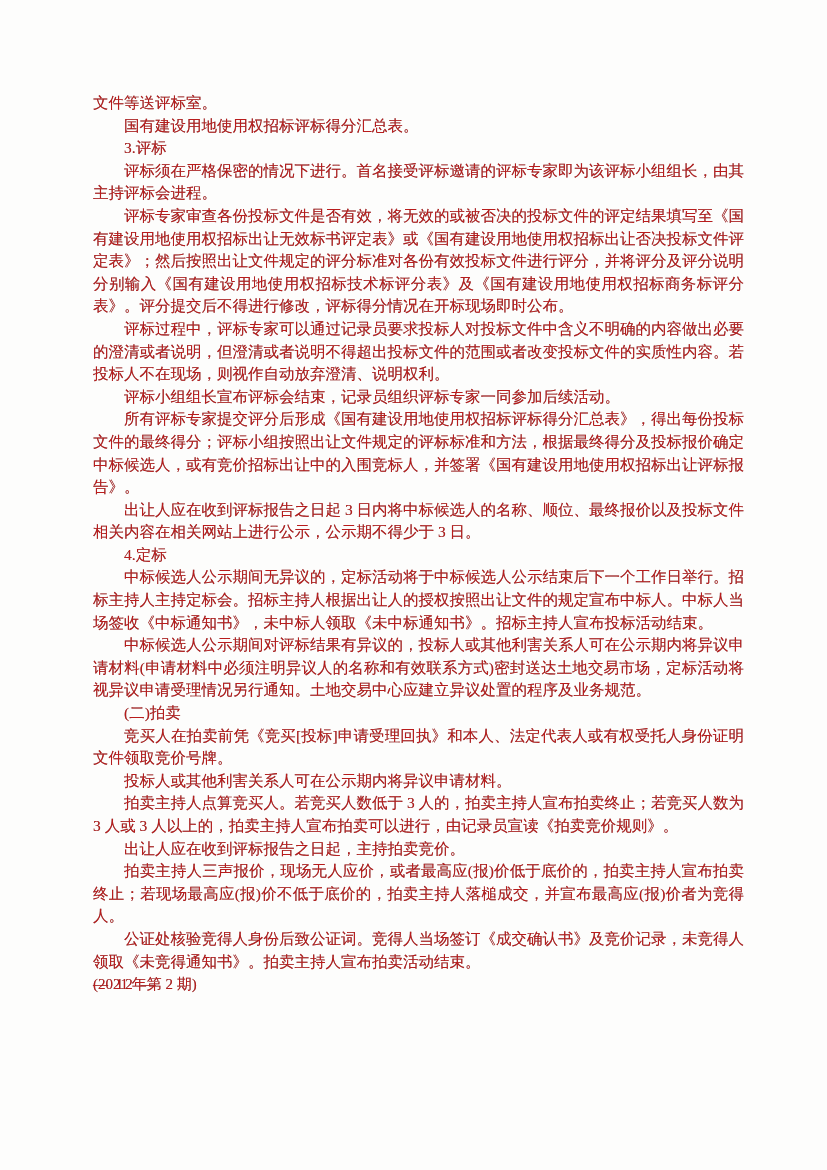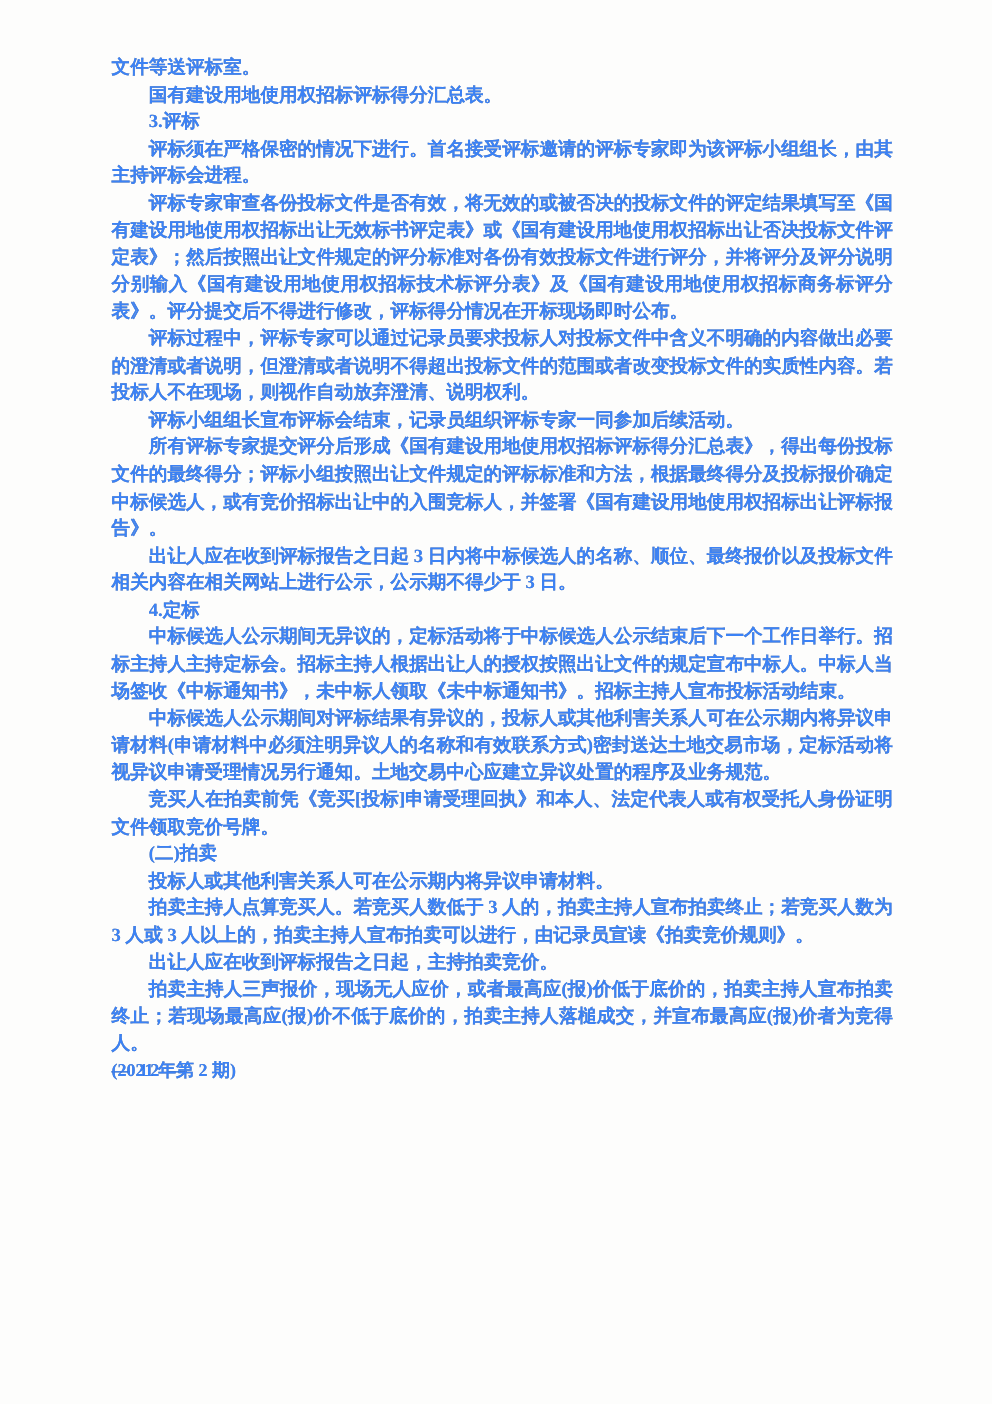--- a/index.html
+++ b/index.html
@@ -6,25 +6,24 @@
     margin: 0;
     padding: 0;
     background: #ffffff;
   }
   .page {
     position: relative;
     width: 827px;
     height: 1170px;
     background: #fdfdfc;
     box-sizing: border-box;
-    padding: 46px 83px 0 93px;
+    padding: 92px 83px 0 93px;
     font-family: "Liberation Serif", "DejaVu Serif", serif;
-    color: #3b82f6;
+    color: #b91c1c;
     overflow: hidden;
-    font-weight: bold;
   }
   .doc-body p {
     margin: 0;
     font-size: 15.5px;
     line-height: 22.6px;
     text-align: justify;
     text-indent: 2em;
     text-shadow: 0 0 0.4px rgba(40,40,40,0.55);
   }
   .doc-body p.no-indent {
@@ -62,24 +61,25 @@
     <p>3.评标</p>
     <p>评标须在严格保密的情况下进行。首名接受评标邀请的评标专家即为该评标小组组长，由其主持评标会进程。</p>
     <p>评标专家审查各份投标文件是否有效，将无效的或被否决的投标文件的评定结果填写至《国有建设用地使用权招标出让无效标书评定表》或《国有建设用地使用权招标出让否决投标文件评定表》；然后按照出让文件规定的评分标准对各份有效投标文件进行评分，并将评分及评分说明分别输入《国有建设用地使用权招标技术标评分表》及《国有建设用地使用权招标商务标评分表》。评分提交后不得进行修改，评标得分情况在开标现场即时公布。</p>
     <p>评标过程中，评标专家可以通过记录员要求投标人对投标文件中含义不明确的内容做出必要的澄清或者说明，但澄清或者说明不得超出投标文件的范围或者改变投标文件的实质性内容。若投标人不在现场，则视作自动放弃澄清、说明权利。</p>
     <p>评标小组组长宣布评标会结束，记录员组织评标专家一同参加后续活动。</p>
     <p>所有评标专家提交评分后形成《国有建设用地使用权招标评标得分汇总表》，得出每份投标文件的最终得分；评标小组按照出让文件规定的评标标准和方法，根据最终得分及投标报价确定中标候选人，或有竞价招标出让中的入围竞标人，并签署《国有建设用地使用权招标出让评标报告》。</p>
     <p>出让人应在收到评标报告之日起 3 日内将中标候选人的名称、顺位、最终报价以及投标文件相关内容在相关网站上进行公示，公示期不得少于 3 日。</p>
     <p>4.定标</p>
     <p>中标候选人公示期间无异议的，定标活动将于中标候选人公示结束后下一个工作日举行。招标主持人主持定标会。招标主持人根据出让人的授权按照出让文件的规定宣布中标人。中标人当场签收《中标通知书》，未中标人领取《未中标通知书》。招标主持人宣布投标活动结束。</p>
     <p>中标候选人公示期间对评标结果有异议的，投标人或其他利害关系人可在公示期内将异议申请材料(申请材料中必须注明异议人的名称和有效联系方式)密封送达土地交易市场，定标活动将视异议申请受理情况另行通知。土地交易中心应建立异议处置的程序及业务规范。</p>
+    <p>(二)拍卖</p>
     <p>竞买人在拍卖前凭《竞买[投标]申请受理回执》和本人、法定代表人或有权受托人身份证明文件领取竞价号牌。</p>
-    <p>(二)拍卖</p>
     <p>投标人或其他利害关系人可在公示期内将异议申请材料。</p>
     <p>拍卖主持人点算竞买人。若竞买人数低于 3 人的，拍卖主持人宣布拍卖终止；若竞买人数为 3 人或 3 人以上的，拍卖主持人宣布拍卖可以进行，由记录员宣读《拍卖竞价规则》。</p>
     <p>出让人应在收到评标报告之日起，主持拍卖竞价。</p>
     <p>拍卖主持人三声报价，现场无人应价，或者最高应(报)价低于底价的，拍卖主持人宣布拍卖终止；若现场最高应(报)价不低于底价的，拍卖主持人落槌成交，并宣布最高应(报)价者为竞得人。</p>
+    <p>公证处核验竞得人身份后致公证词。竞得人当场签订《成交确认书》及竞价记录，未竞得人领取《未竞得通知书》。拍卖主持人宣布拍卖活动结束。</p>
   </main>
   <footer class="footer">
     <span class="page-num">— 12 —</span>
     <span class="issue">(2021 年第 2 期)</span>
   </footer>
 </div>
 
 </body></html>

